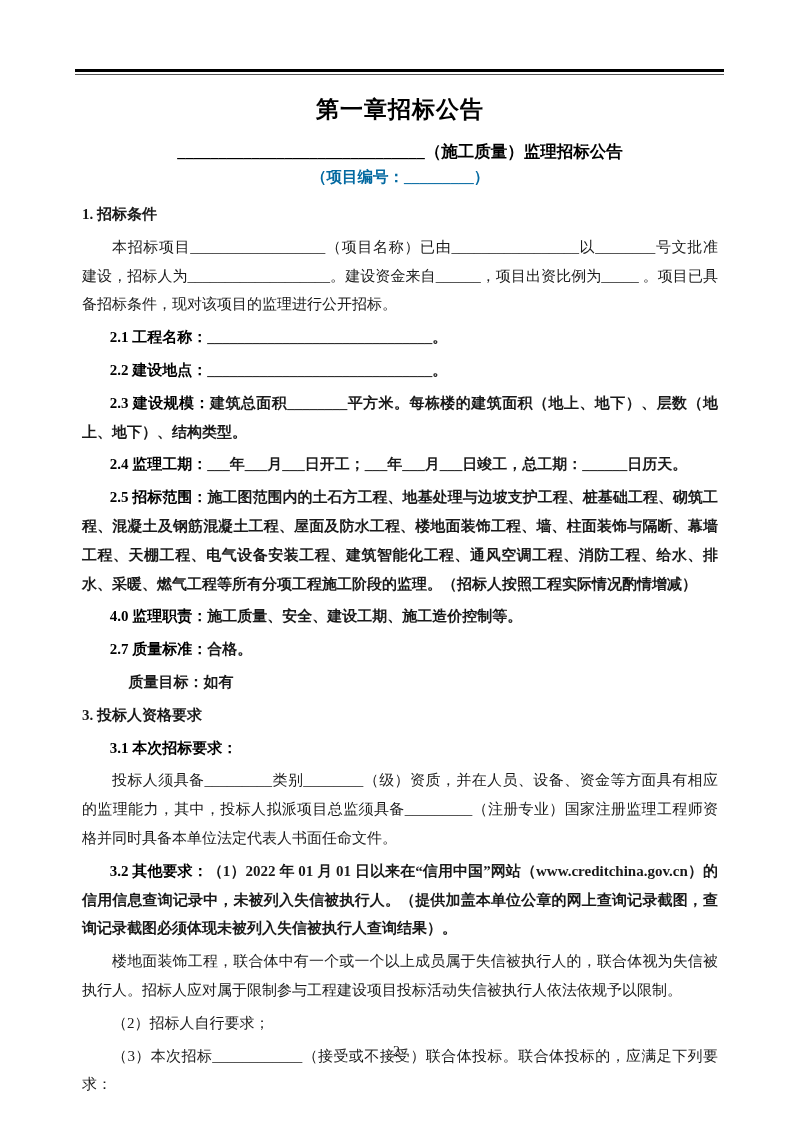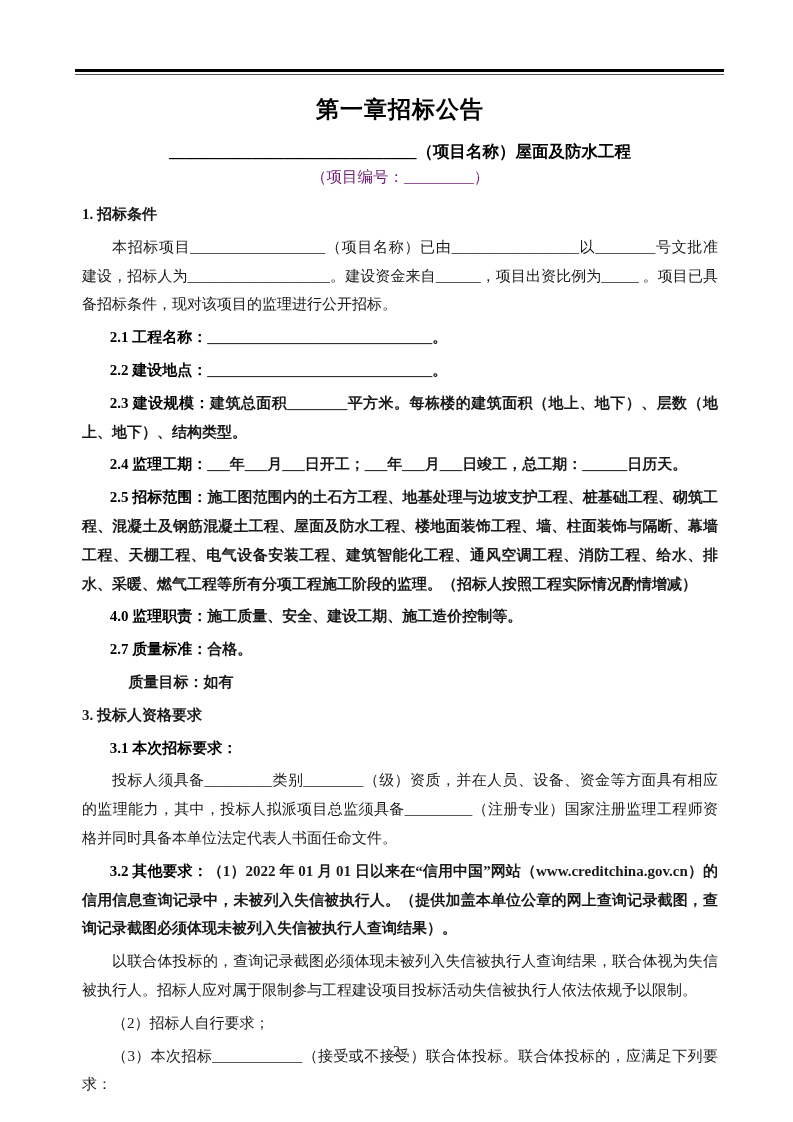--- a/index.html
+++ b/index.html
@@ -35,22 +35,22 @@
     margin:0 0 4px 0;
     text-align:center;
     font-size:16.5px;
     font-weight:bold;
     color:#000;
   }
   .proj-no{
     margin:0 0 12px 0;
     text-align:center;
     font-size:15.5px;
-    font-weight:normal;
-    color:#701a75;
+    font-weight:bold;
+    color:#0369a1;
   }
   p.line{
     margin:4px;
     font-size:15px;
     line-height:28.8px;
     text-align:justify;
     color:#1a1a1a;
   }
   p.line b{color:#000;}
   .h-num{font-weight:bold;color:#000;font-size:15.5px;}
@@ -68,40 +68,40 @@
 </style>
 </head>
 <body>
 
 <div class="page">
   <div class="header-rule"></div>
 
   <div class="content">
     <h1 class="chapter-title">第一章招标公告</h1>
 
-    <p class="subtitle"><span>______________________________</span><span>（项目名称）屋面及防水工程</span></p>
+    <p class="subtitle"><span>______________________________</span><span>（施工质量）监理招标公告</span></p>
 
     <p class="proj-no"><span>（项目编号：</span><span>_________</span><span>）</span></p>
 
     <p class="line h-num">1. 招标条件</p>
     <p class="line ind-body">本招标项目__________________（项目名称）已由_________________以________号文批准建设，招标人为___________________。建设资金来自______，项目出资比例为_____ 。项目已具备招标条件，现对该项目的监理进行公开招标。</p>
 
 
     <p class="line ind-sub"><b>2.1 工程名称：</b><span>______________________________。</span></p>
     <p class="line ind-sub"><b>2.2 建设地点：</b><span>______________________________。</span></p>
     <p class="line ind-sub"><b>2.3 建设规模：</b><span>建筑总面积________平方米。每栋楼的建筑面积（地上、地下）、层数（地上、地下）、结构类型。</span></p>
     <p class="line ind-sub"><b>2.4 监理工期：</b><span>___年___月___日开工；___年___月___日竣工，总工期：______日历天。</span></p>
     <p class="line ind-sub"><b>2.5 招标范围：</b><span>施工图范围内的土石方工程、地基处理与边坡支护工程、桩基础工程、砌筑工程、混凝土及钢筋混凝土工程、屋面及防水工程、楼地面装饰工程、墙、柱面装饰与隔断、幕墙工程、天棚工程、电气设备安装工程、建筑智能化工程、通风空调工程、消防工程、给水、排水、采暖、燃气工程等所有分项工程施工阶段的监理。（招标人按照工程实际情况酌情增减）</span></p>
     <p class="line ind-sub"><b>4.0 监理职责：</b><span>施工质量、安全、建设工期、施工造价控制等。</span></p>
     <p class="line ind-sub"><b>2.7 质量标准：</b><span>合格。</span></p>
     <p class="line ind-sub2">质量目标：如有</p>
 
     <p class="line h-num">3. 投标人资格要求</p>
     <p class="line ind-sub"><b>3.1 本次招标要求：</b></p>
     <p class="line ind-body">投标人须具备_________类别________（级）资质，并在人员、设备、资金等方面具有相应的监理能力，其中，投标人拟派项目总监须具备_________（注册专业）国家注册监理工程师资格并同时具备本单位法定代表人书面任命文件。</p>
     <p class="line ind-sub"><b>3.2 其他要求：</b><span>（1）2022 年 01 月 01 日以来在“信用中国”网站（www.creditchina.gov.cn）的信用信息查询记录中，未被列入失信被执行人。（提供加盖本单位公章的网上查询记录截图，查询记录截图必须体现未被列入失信被执行人查询结果）。</span></p>
-    <p class="line ind-body">以联合体投标的，查询记录截图必须体现未被列入失信被执行人查询结果，联合体视为失信被执行人。招标人应对属于限制参与工程建设项目投标活动失信被执行人依法依规予以限制。</p>
+    <p class="line ind-body">楼地面装饰工程，联合体中有一个或一个以上成员属于失信被执行人的，联合体视为失信被执行人。招标人应对属于限制参与工程建设项目投标活动失信被执行人依法依规予以限制。</p>
     <p class="line ind-body">（2）招标人自行要求；</p>
     <p class="line ind-body">（3）本次招标____________（接受或不接受）联合体投标。联合体投标的，应满足下列要求：</p>
   </div>
 
   <div class="page-num">2</div>
 </div>
 
 </body></html>

